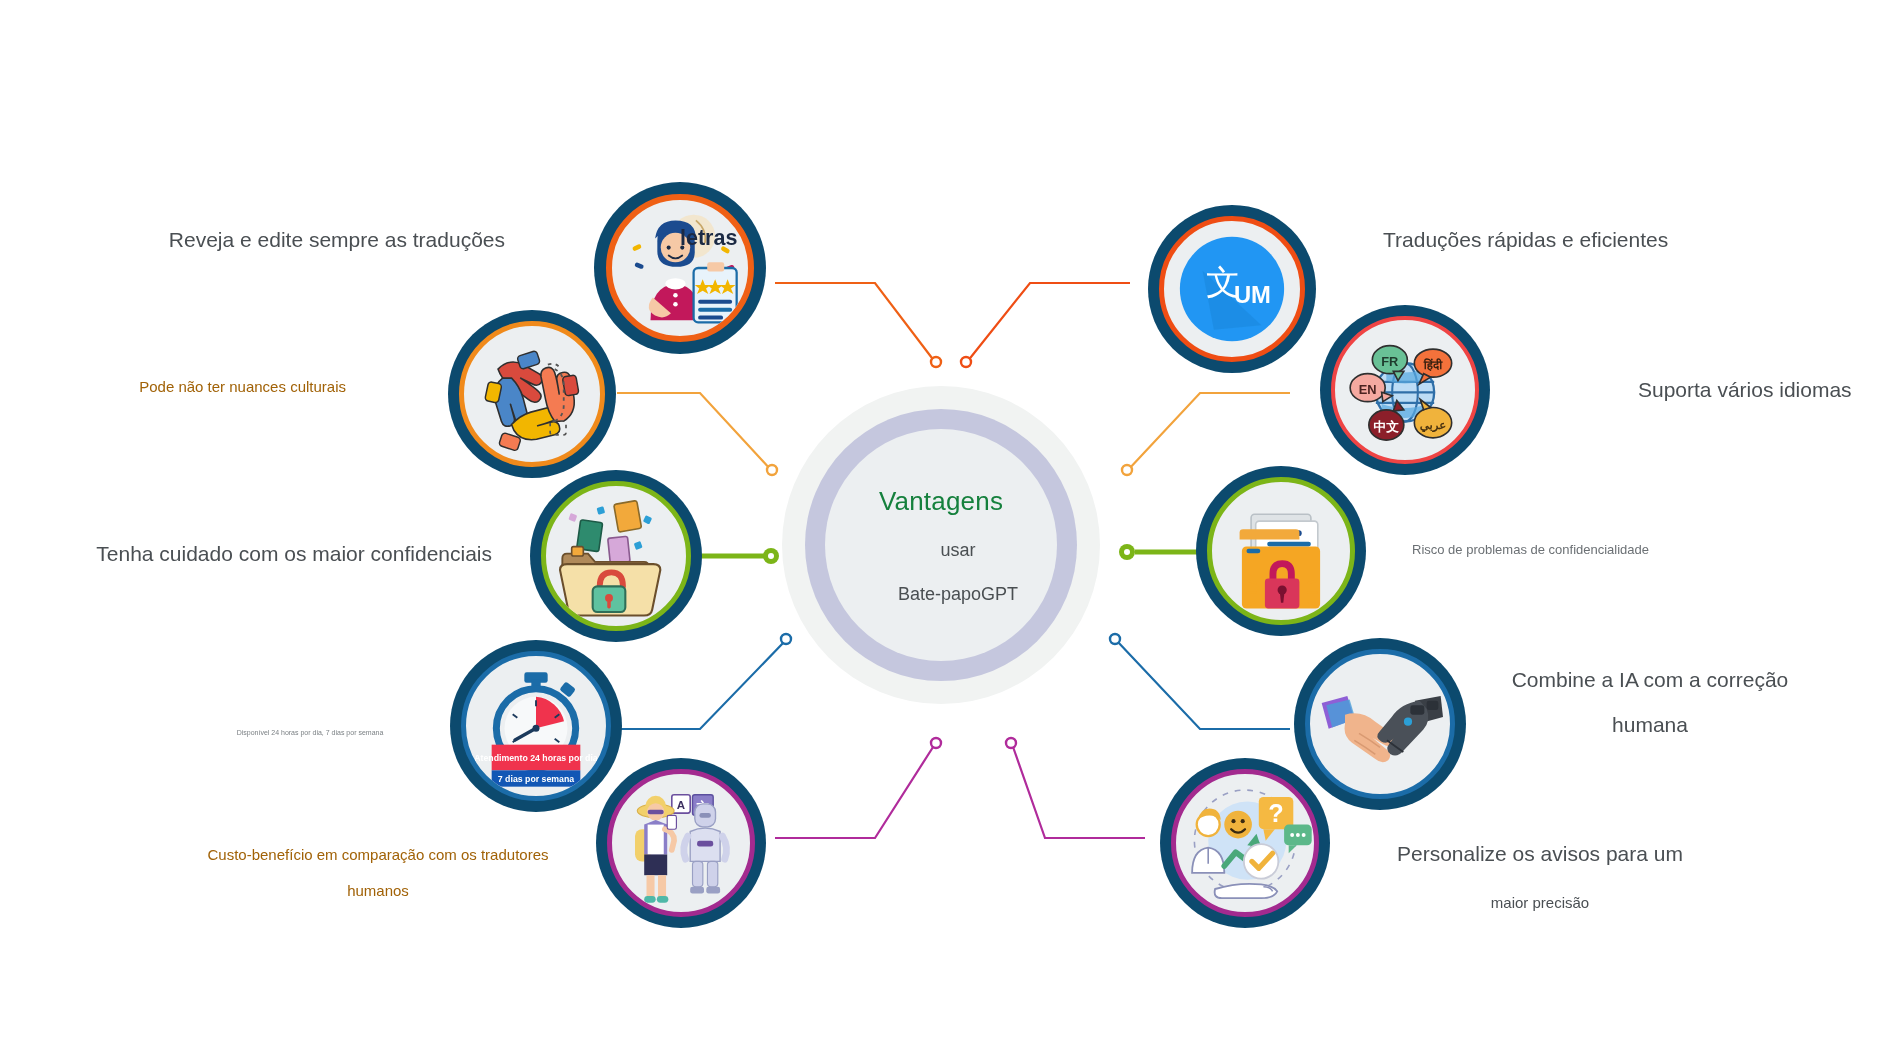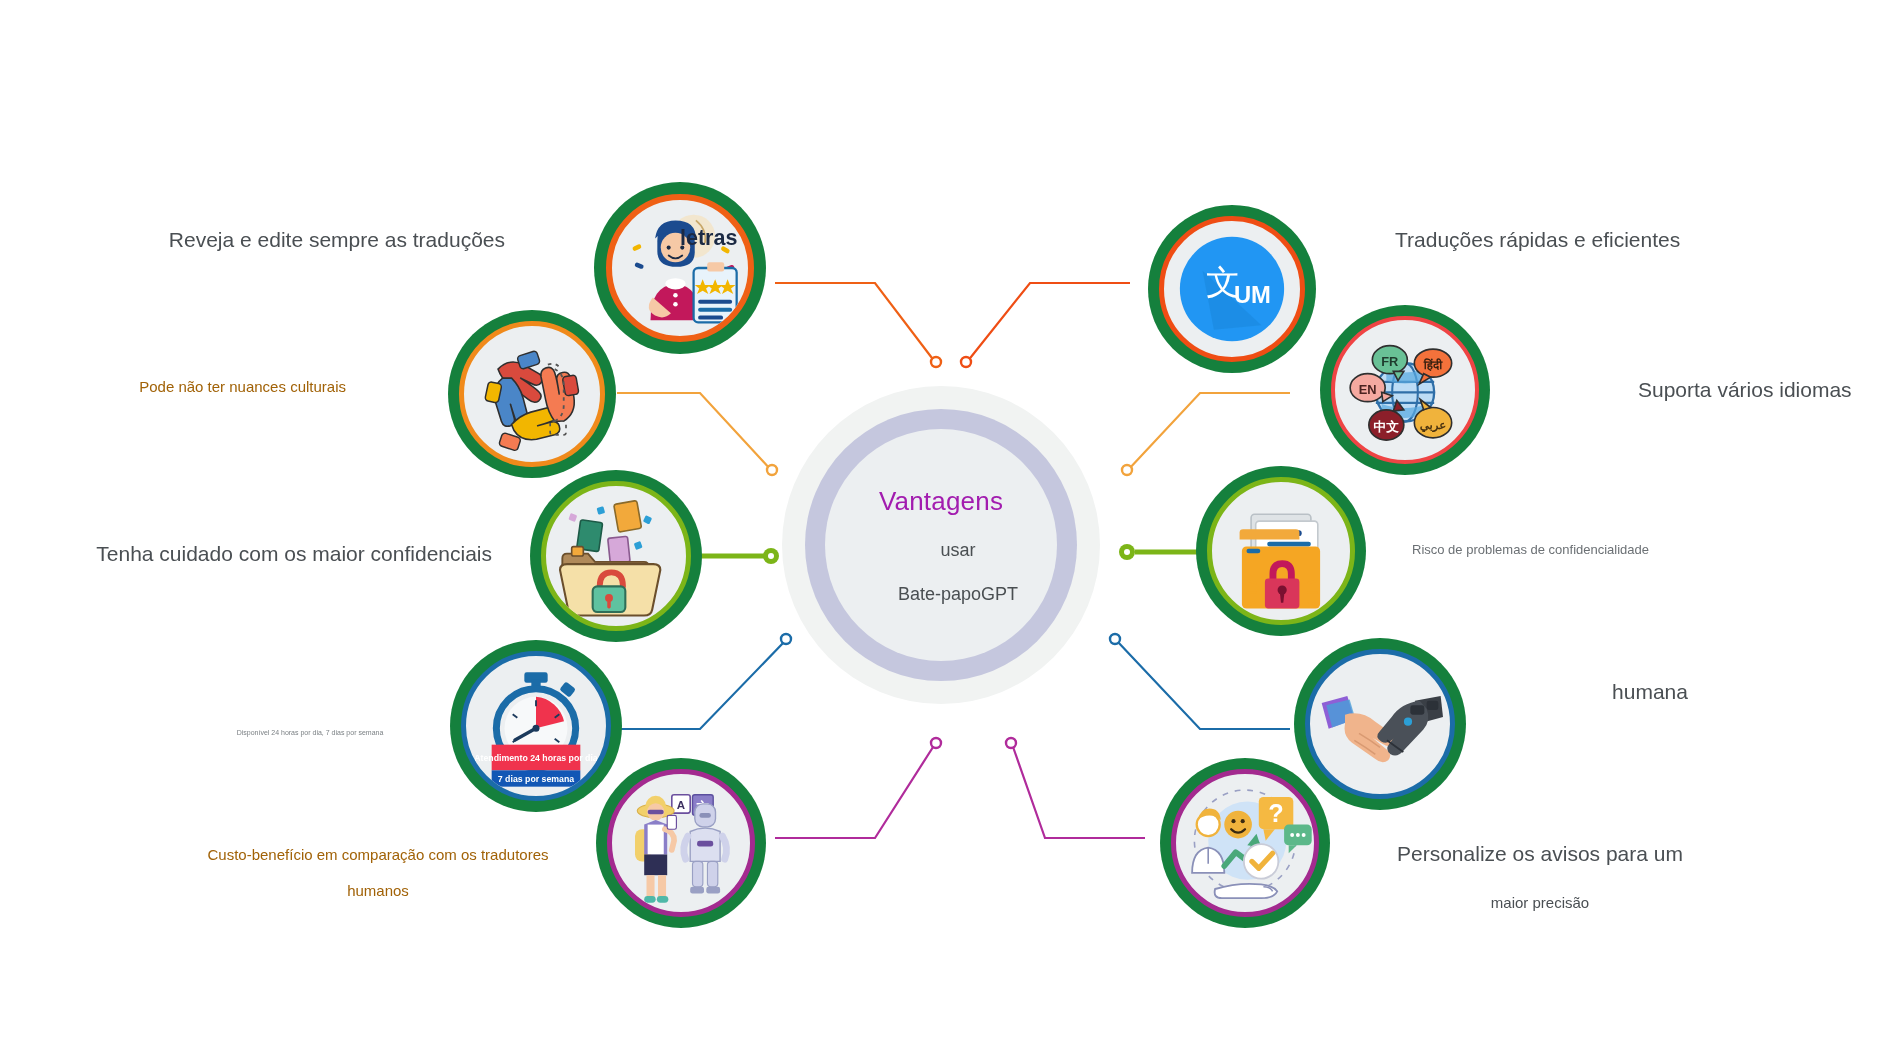--- a/index.html
+++ b/index.html
@@ -27,28 +27,28 @@
     background: #c5c7de;
     display: flex; align-items: center; justify-content: center;
   }
   .hub-core {
     width: 232px; height: 232px; border-radius: 50%;
     background: #eceff1;
     display: flex; flex-direction: column;
     align-items: center; justify-content: center;
     gap: 23px;
   }
-  .hub-title { font-size: 26px; color: #a21caf; letter-spacing: .2px; }
+  .hub-title { font-size: 26px; color: #15803d; letter-spacing: .2px; }
   .hub-line  { font-size: 18px; color: #4a4f52; padding-left: 34px; }
 
   
   .node {
     position: absolute;
     border-radius: 50%;
-    background: #15803d;
+    background: #0c4a6e;
     display: flex; align-items: center; justify-content: center;
   }
   .node-ring {
     border-radius: 50%;
     background: #eceff1;
     display: flex; align-items: center; justify-content: center;
     overflow: hidden;
     position: relative;
   }
   .node-art { position: relative; width: 100%; height: 100%; }
@@ -457,27 +457,28 @@
 
   <div class="label big r" style="left:60px; top:538px; width:432px;">Tenha cuidado com os maior confidenciais</div>
 
   <div class="label tiny c" style="left:170px; top:728px; width:280px;">Disponível 24 horas por dia, 7 dias por semana</div>
 
   <div class="label mid c" style="left:118px; top:843px; width:520px;">
     <div>Custo-benefício em comparação com os tradutores</div>
     <div style="margin-top:13px;">humanos</div>
   </div>
 
-  <div class="label big l" style="left:1383px; top:224px; width:420px;margin-left:12px;">Traduções rápidas e eficientes</div>
+  <div class="label big l" style="left:1383px; top:224px; width:420px;">Traduções rápidas e eficientes</div>
 
   <div class="label big l" style="left:1638px; top:374px; width:240px;">Suporta vários idiomas</div>
 
   <div class="label small l" style="left:1412px; top:540px; width:330px;">Risco de problemas de confidencialidade</div>
 
   <div class="label big c" style="left:1450px; top:664px; width:400px;">
+    <div>Combine a IA com a correção</div>
     <div style="margin-top:12px;">humana</div>
   </div>
 
   <div class="label big c" style="left:1340px; top:838px; width:400px;">
     <div>Personalize os avisos para um</div>
     <div style="margin-top:20px; font-size:15px;">maior precisão</div>
   </div>
 
 </div>
 

